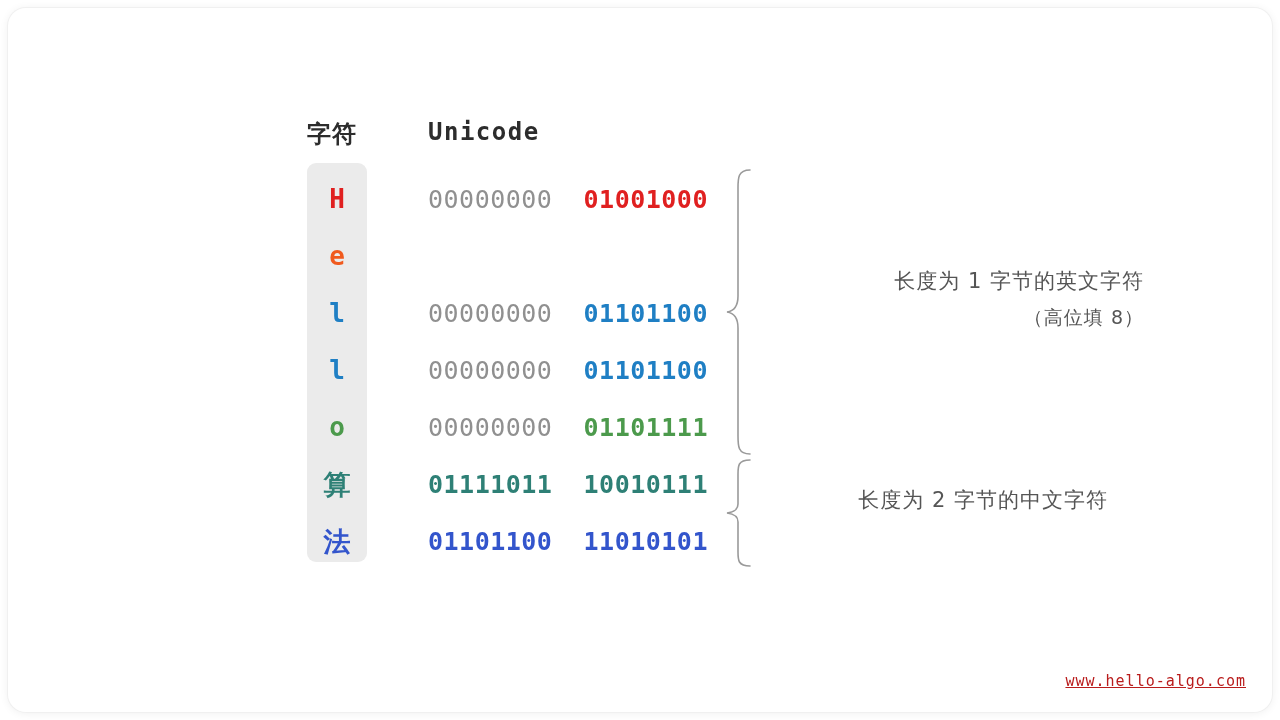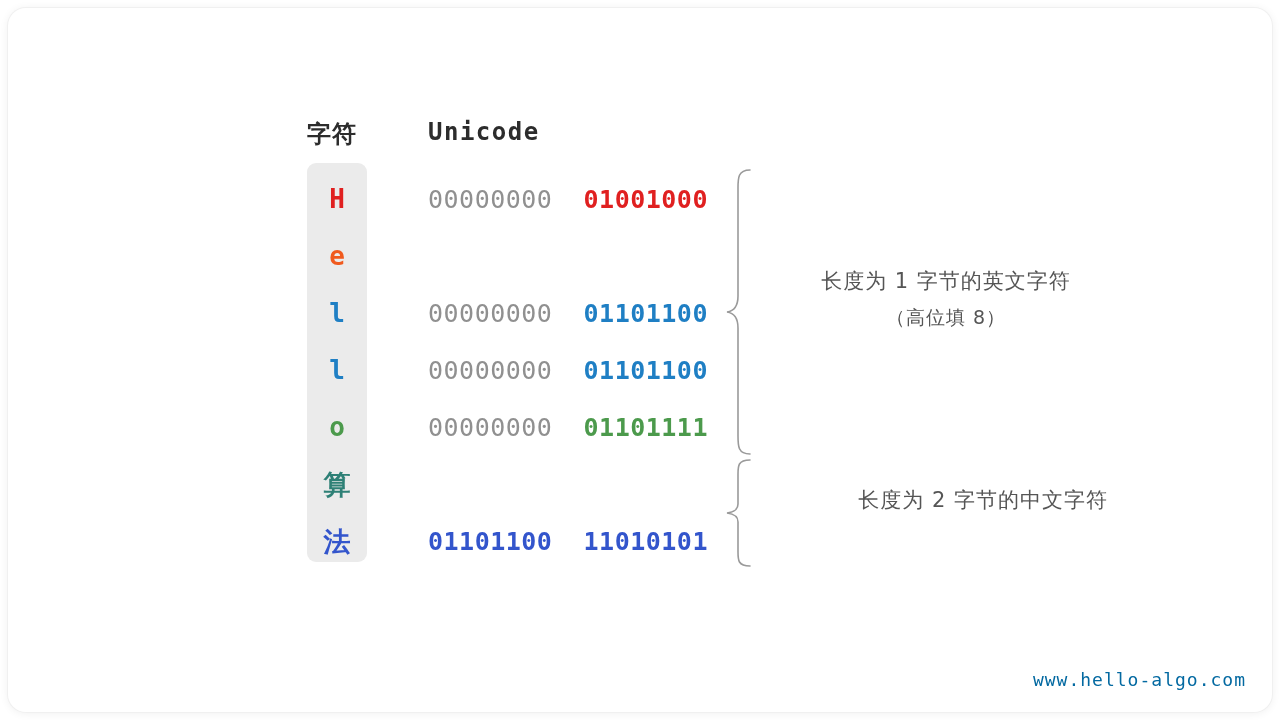--- a/index.html
+++ b/index.html
@@ -139,24 +139,25 @@
     font-size: 19px;
     line-height: 36px;
     letter-spacing: 1px;
   }
 
   
   #watermark {
     position: absolute;
     right: 26px;
     bottom: 22px;
-    color: #0369a1;
-    font-family: "DejaVu Sans Mono", "Liberation Mono", monospace;
-    font-size: 18px;
-    letter-spacing: 1px;
+    color: #b91c1c;
+    font-family: "DejaVu Sans Mono", "Liberation Mono", monospace;
+    font-size: 15px;
+    letter-spacing: 1px;
+    text-decoration: underline;
   }
 </style>
 </head>
 <body>
 
 <div id="card">
   <div id="figure">
 
     <div class="col-header" id="hdr-char">字符</div>
     <div class="col-header" id="hdr-unicode">Unicode</div>
@@ -178,40 +179,41 @@
         <div class="row" style="top: 334px;">
           <div class="row-char" style="color: rgb(31, 127, 196);">l</div>
           <div class="row-bits"><span class="byte-hi-pad" style="color: rgb(144, 144, 144);">00000000</span><span>  </span><span class="byte-bold" style="color: rgb(31, 127, 196);">01101100</span></div>
         </div>
         <div class="row" style="top: 391px;">
           <div class="row-char" style="color: rgb(76, 154, 76);">o</div>
           <div class="row-bits"><span class="byte-hi-pad" style="color: rgb(144, 144, 144);">00000000</span><span>  </span><span class="byte-bold" style="color: rgb(76, 154, 76);">01101111</span></div>
         </div>
         <div class="row" style="top: 448px;">
           <div class="row-char cjk" style="color: rgb(46, 128, 118);">算</div>
+          <div class="row-bits"><span class="byte-bold" style="color: rgb(46, 128, 118);">01111011</span><span>  </span><span class="byte-bold" style="color: rgb(46, 128, 118);">10010111</span></div>
         </div>
         <div class="row" style="top: 505px;">
           <div class="row-char cjk" style="color: rgb(51, 85, 204);">法</div>
           <div class="row-bits"><span class="byte-bold" style="color: rgb(51, 85, 204);">01101100</span><span>  </span><span class="byte-bold" style="color: rgb(51, 85, 204);">11010101</span></div>
         </div>
       </div>
 
     <div class="brace" id="brace-1" style="left:716px; top:160px;">
       <svg width="30" height="288" viewBox="0 0 30 288" fill="none">
         <path d="M26 2 C14 2, 14 10, 14 20 L14 128 C14 138, 10 143, 3 144 C10 145, 14 150, 14 160 L14 268 C14 278, 14 286, 26 286" stroke="#9a9a9a" stroke-width="1.6" fill="none" stroke-linecap="round"></path>
       </svg>
     </div>
 
     <div class="brace" id="brace-2" style="left:716px; top:450px;">
       <svg width="30" height="110" viewBox="0 0 30 110" fill="none">
         <path d="M26 2 C14 2, 14 8, 14 16 L14 46 C14 52, 10 54, 3 55 C10 56, 14 58, 14 64 L14 94 C14 102, 14 108, 26 108" stroke="#9a9a9a" stroke-width="1.6" fill="none" stroke-linecap="round"></path>
       </svg>
     </div>
 
-    <div class="annotation" id="ann-1" style="left:768px; top:255px; width:340px;">
+    <div class="annotation" id="ann-1" style="left:796px; top:255px; width:340px;text-align:right;">
       <div class="ann-line1">长度为 1 字节的英文字符</div>
       <div class="ann-line2">（高位填 8）</div>
     </div>
 
     <div class="annotation" id="ann-2" style="left:760px; top:474px; width:340px;text-align:right;">
       <div class="ann-line1">长度为 2 字节的中文字符</div>
     </div>
 
     <div id="watermark">www.hello-algo.com</div>
 

